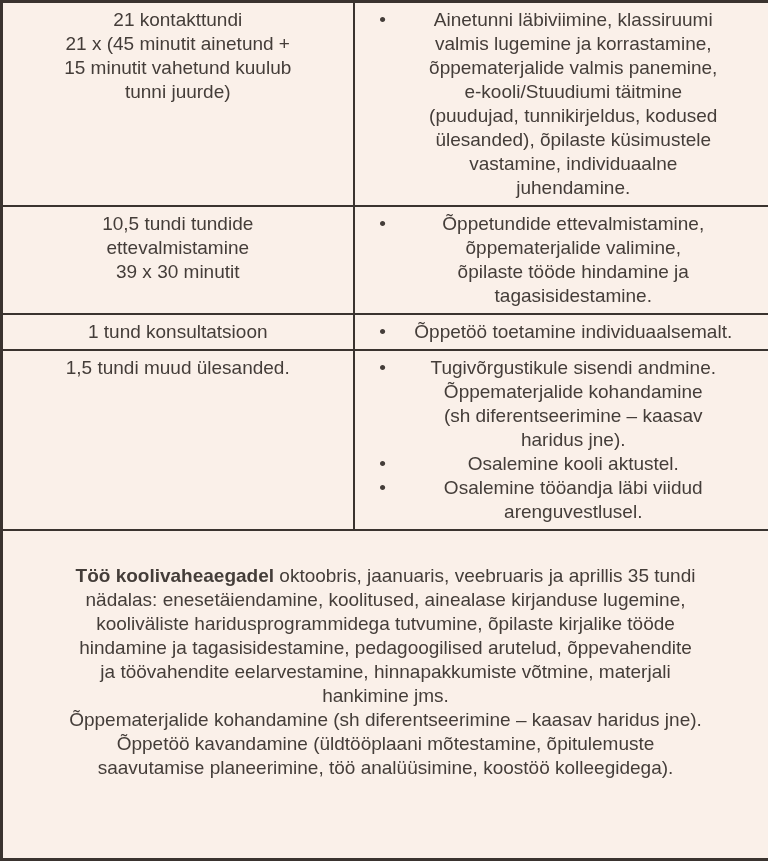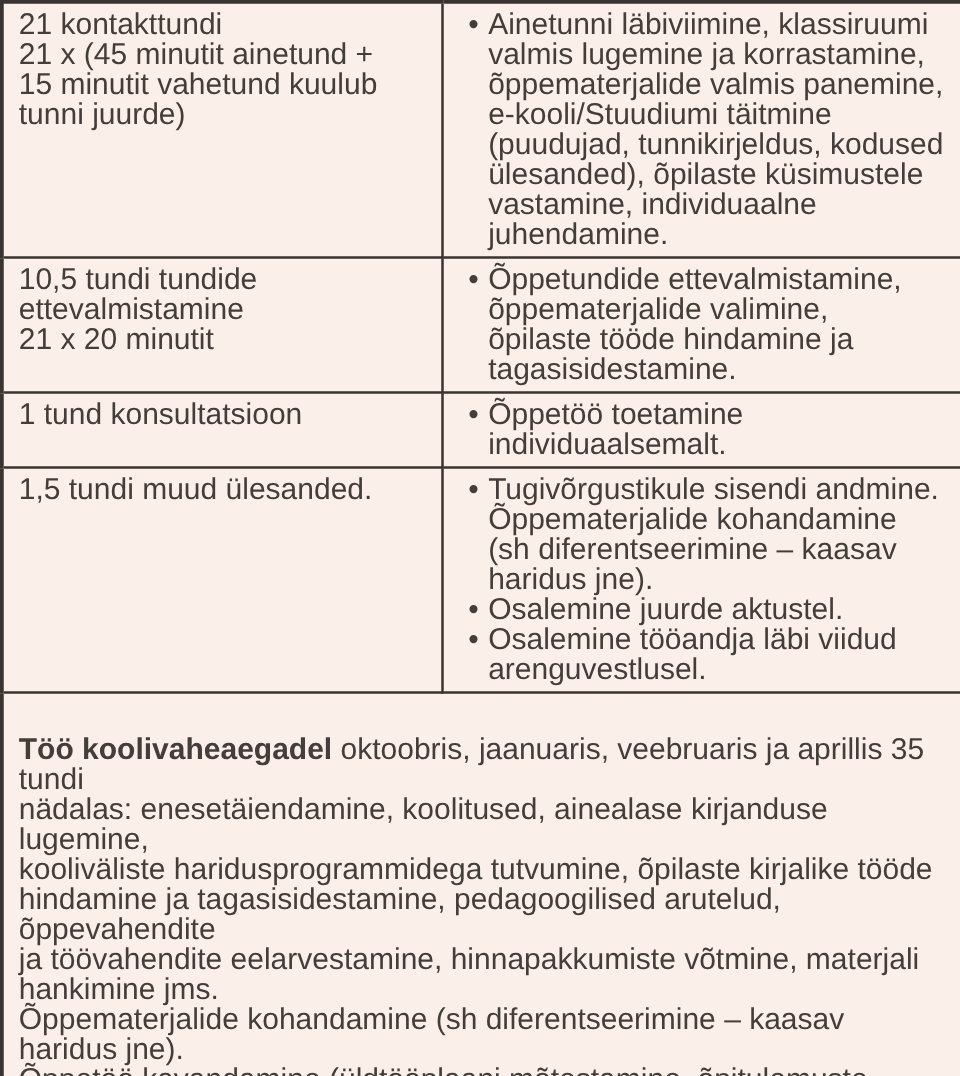--- a/index.html
+++ b/index.html
@@ -18,23 +18,24 @@
     height: 861px;
     border-collapse: collapse;
     table-layout: fixed;
     background: #faf0e9;
     color: #443d39;
   }
   table.work-table td {
     border: 2px solid #3a332f;
     vertical-align: top;
     padding: 5px 12px;
-    font-size: 24px;
+    font-size: 19px;
     line-height: 24px;
     box-sizing: border-box;
+    text-align: center;
   }
   
   table.work-table { border: 3px solid #3a332f; }
   table.work-table tr:first-child td { border-top-width: 3px; }
   table.work-table tr:last-child td { border-bottom-width: 3px; }
   table.work-table td:first-child { border-left-width: 3px; }
   table.work-table td:last-child { border-right-width: 3px; }
 
   td.hours-cell {
     white-space: pre-line;
@@ -106,21 +107,21 @@
 ülesanded), õpilaste küsimustele
 vastamine, individuaalne
 juhendamine.</span>
               </li>
           </ul>
         </td>
       </tr>
       <tr class="row-2">
         <td class="hours-cell">10,5 tundi tundide
 ettevalmistamine
-21 x 20 minutit</td>
+39 x 30 minutit</td>
         <td class="tasks-cell">
           <ul class="task-list">
             <li>
                 <span class="bullet">•</span>
                 <span class="task-text">Õppetundide ettevalmistamine,
 õppematerjalide valimine,
 õpilaste tööde hindamine ja
 tagasisidestamine.</span>
               </li>
           </ul>
@@ -143,21 +144,21 @@
           <ul class="task-list">
             <li>
                 <span class="bullet">•</span>
                 <span class="task-text">Tugivõrgustikule sisendi andmine.
 Õppematerjalide kohandamine
 (sh diferentseerimine – kaasav
 haridus jne).</span>
               </li>
             <li>
                 <span class="bullet">•</span>
-                <span class="task-text">Osalemine juurde aktustel.</span>
+                <span class="task-text">Osalemine kooli aktustel.</span>
               </li>
             <li>
                 <span class="bullet">•</span>
                 <span class="task-text">Osalemine tööandja läbi viidud
 arenguvestlusel.</span>
               </li>
           </ul>
         </td>
       </tr>
       <tr>

